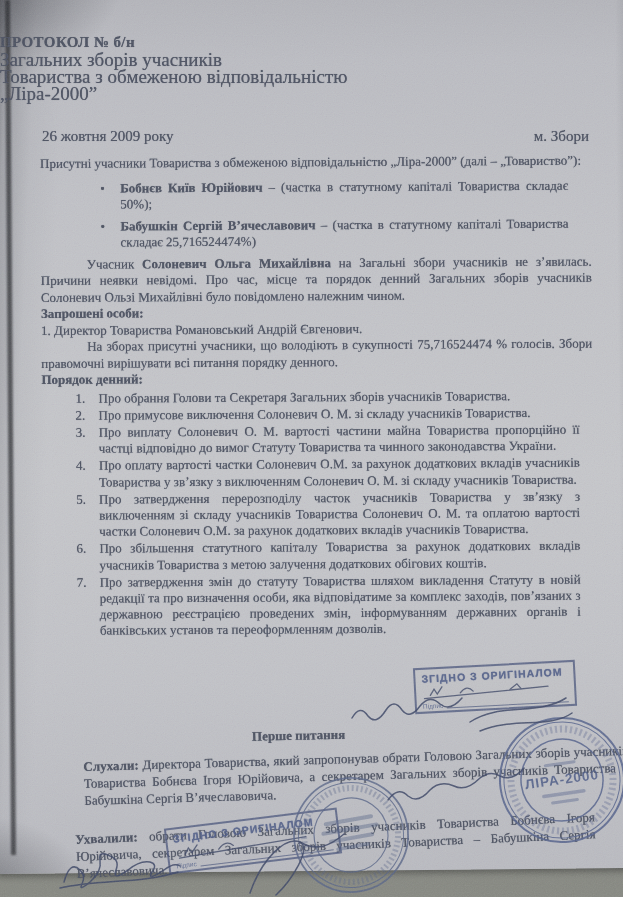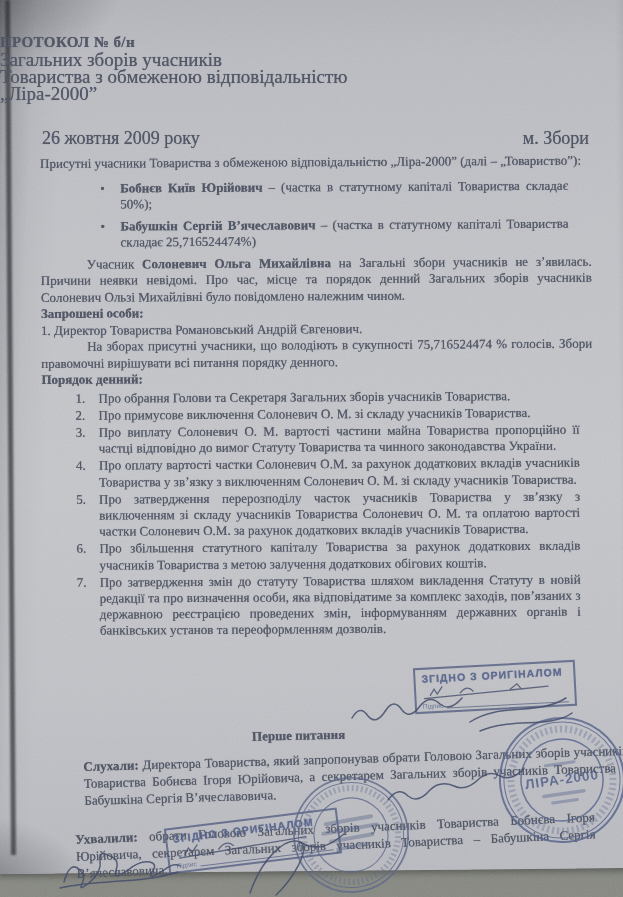--- a/index.html
+++ b/index.html
@@ -19,21 +19,21 @@
       linear-gradient(270deg, rgba(118,120,126,.30) 0px, rgba(0,0,0,0) 16px),
       linear-gradient(180deg,#b3b4ba 0%,#bcbdc3 8%,#c2c3c8 28%,#c6c7cb 55%,#c2c3c8 78%,#babbc1 100%);
     box-shadow:0 3px 6px rgba(0,0,0,.35);
   }
   .spine-line{position:absolute;left:8px;top:0;height:855px;width:5px;
     background:rgba(24,26,31,.65);filter:blur(1.2px);transform:rotate(-.4deg);}
   .ink{color:#4b5161;text-shadow:0 0 .7px rgba(70,76,92,.85);}
   .hdr{position:absolute;left:0;right:9px;top:34px;text-align:left;line-height:17px;}
   .hdr .t{font-size:15px;font-weight:bold;letter-spacing:.4px;}
   .hdr .s{font-size:19px;}
-  .dateline{position:absolute;left:42px;right:34px;top:128px;display:flex;justify-content:space-between;font-size:18px;}
+  .dateline{position:absolute;left:42px;right:34px;top:128px;display:flex;justify-content:space-between;font-size:15px;}
   .flow{position:absolute;left:40px;top:156px;width:551px;font-size:13px;line-height:16.5px;text-align:justify;transform:rotate(-.35deg);transform-origin:0 0;}
   .flow p{margin:0;}
   .indent{text-indent:46px;}.mt8{margin-top:8px;}.mt12{margin-top:12px;}
   .mt14{margin-top:14px;}.mt16{margin-top:16px;}.mt18{margin-top:18px;}
   b,.b{font-weight:bold;}
   ul.parts{list-style:none;margin:8px 0 0 58px;padding:0;width:470px;}
   ul.parts li{position:relative;padding-left:22px;margin-bottom:5px;}
   ul.parts li::before{content:"•";position:absolute;left:2px;top:0;}
   ol.agenda{list-style:none;margin:2px 0 0 32px;padding:0;width:506px;counter-reset:ag;line-height:16.2px;}
   ol.agenda li{position:relative;padding-left:25px;counter-increment:ag;margin-bottom:1px;}

